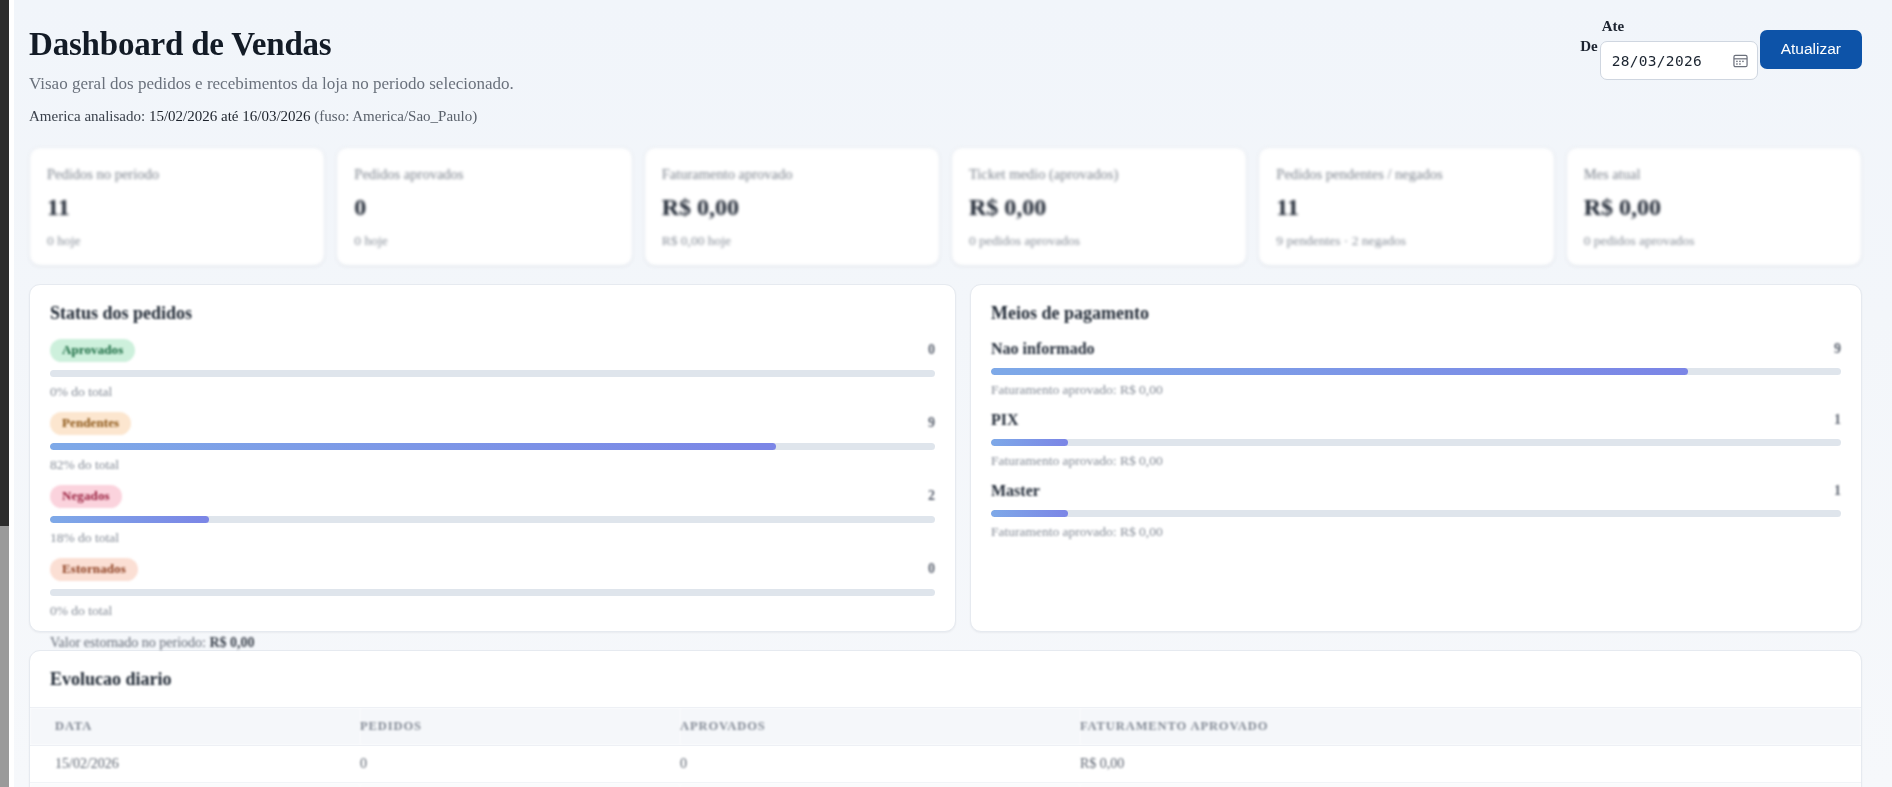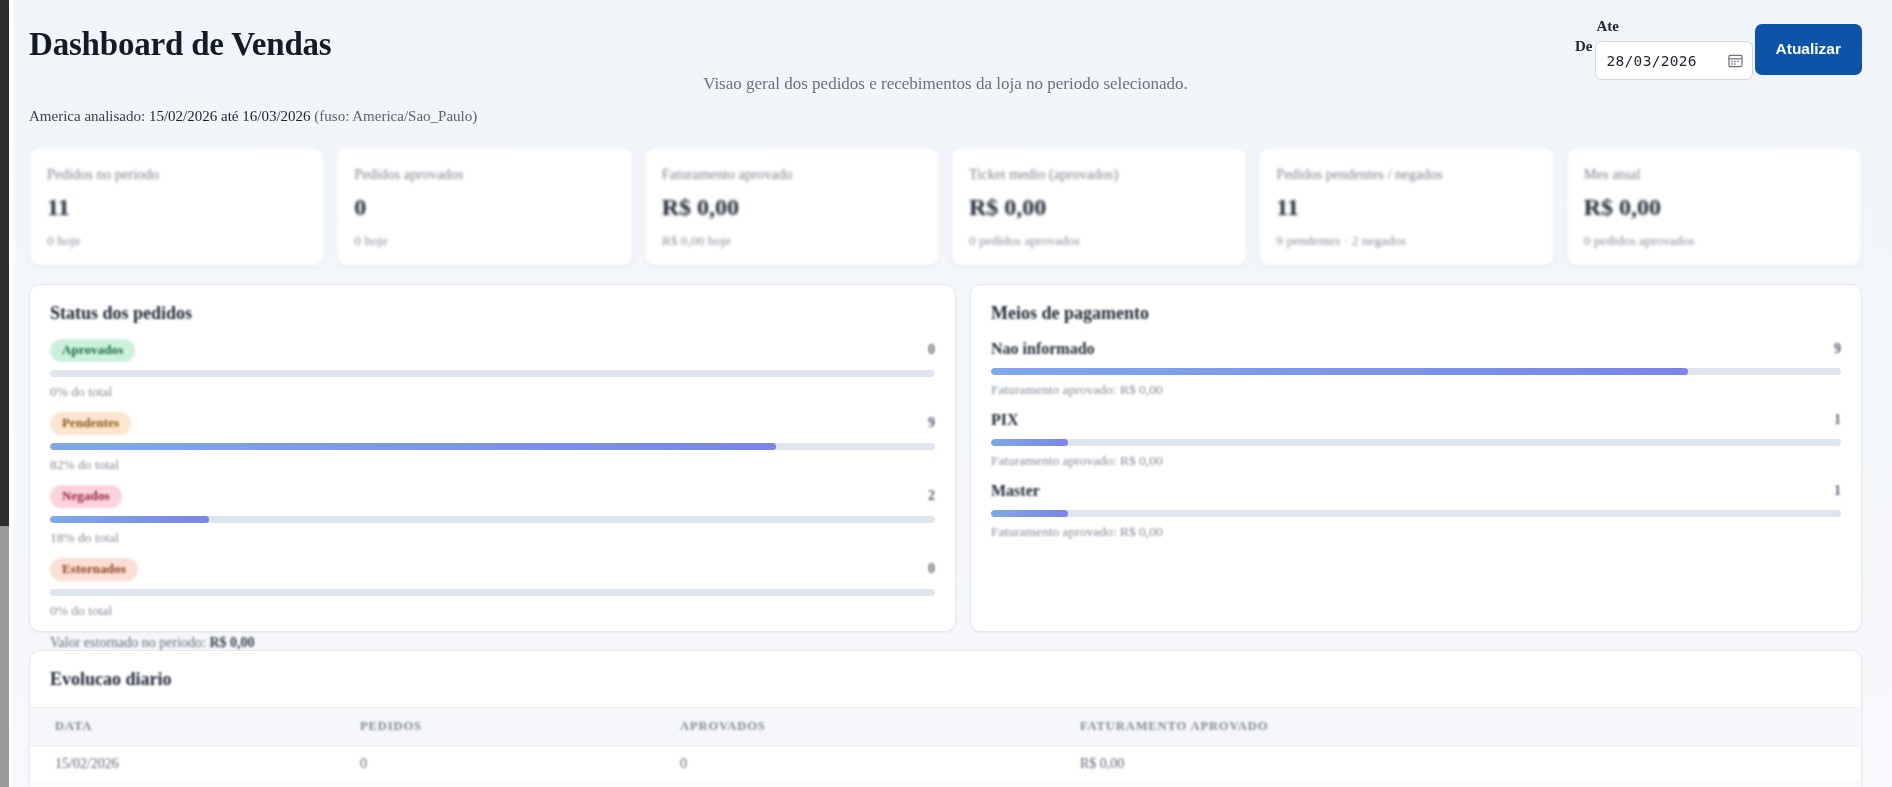--- a/index.html
+++ b/index.html
@@ -31,21 +31,21 @@
 
   .content { position: absolute; left: 14px; top: 0; width: 1878px; height: 787px; }
 
   
   .header { position: relative; padding: 24px 30px 0 15px; }
   .page-title {
     font-size: 33px; font-weight: 700; color: #131b26;
     letter-spacing: -0.2px; line-height: 40px;
   }
   .page-sub {
-    margin-top: 9px; font-size: 17px; color: #6a717c; line-height: 22px; text-align: center;
+    margin-top: 9px; font-size: 17px; color: #6a717c; line-height: 22px;
   }
   .period-line {
     margin-top: 13px; font-size: 15px; color: #3b424c;
   }
   .period-line b { font-weight: 400; color: #1c222b; }
   .period-line .muted { color: #5a616b; }
 
   
   .controls {
     position: absolute; right: 30px; top: 18px;
@@ -61,25 +61,25 @@
     background: #ffffff; border: 1px solid #cfd6e0; border-radius: 7px;
     display: flex; align-items: center; justify-content: space-between;
     padding: 0 9px 0 11px;
   }
   .date-val {
     font-family: "DejaVu Sans Mono", "Liberation Mono", monospace;
     font-size: 14.5px; color: #1b2430; letter-spacing: 0.3px;
   }
   .cal-icon { width: 15px; height: 15px; flex: none; opacity: .75; }
   .btn-primary {
-    height: 51px; padding: 16px 21px;
+    height: 39px; padding: 16px 21px;
     background: #0d53a8; color: #ffffff;
     border: none; border-radius: 7px;
     font-family: "Liberation Sans", sans-serif;
-    font-size: 15.5px; font-weight: 700; cursor: pointer;
+    font-size: 15.5px; font-weight: 400; cursor: pointer;
     display: flex; align-items: center;
   }
 
   
   .kpi-row {
     display: flex; gap: 11px;
     margin: 22px 30px 0 15px;
   }
   .kpi-card {
     flex: 1 1 0; min-width: 0;

